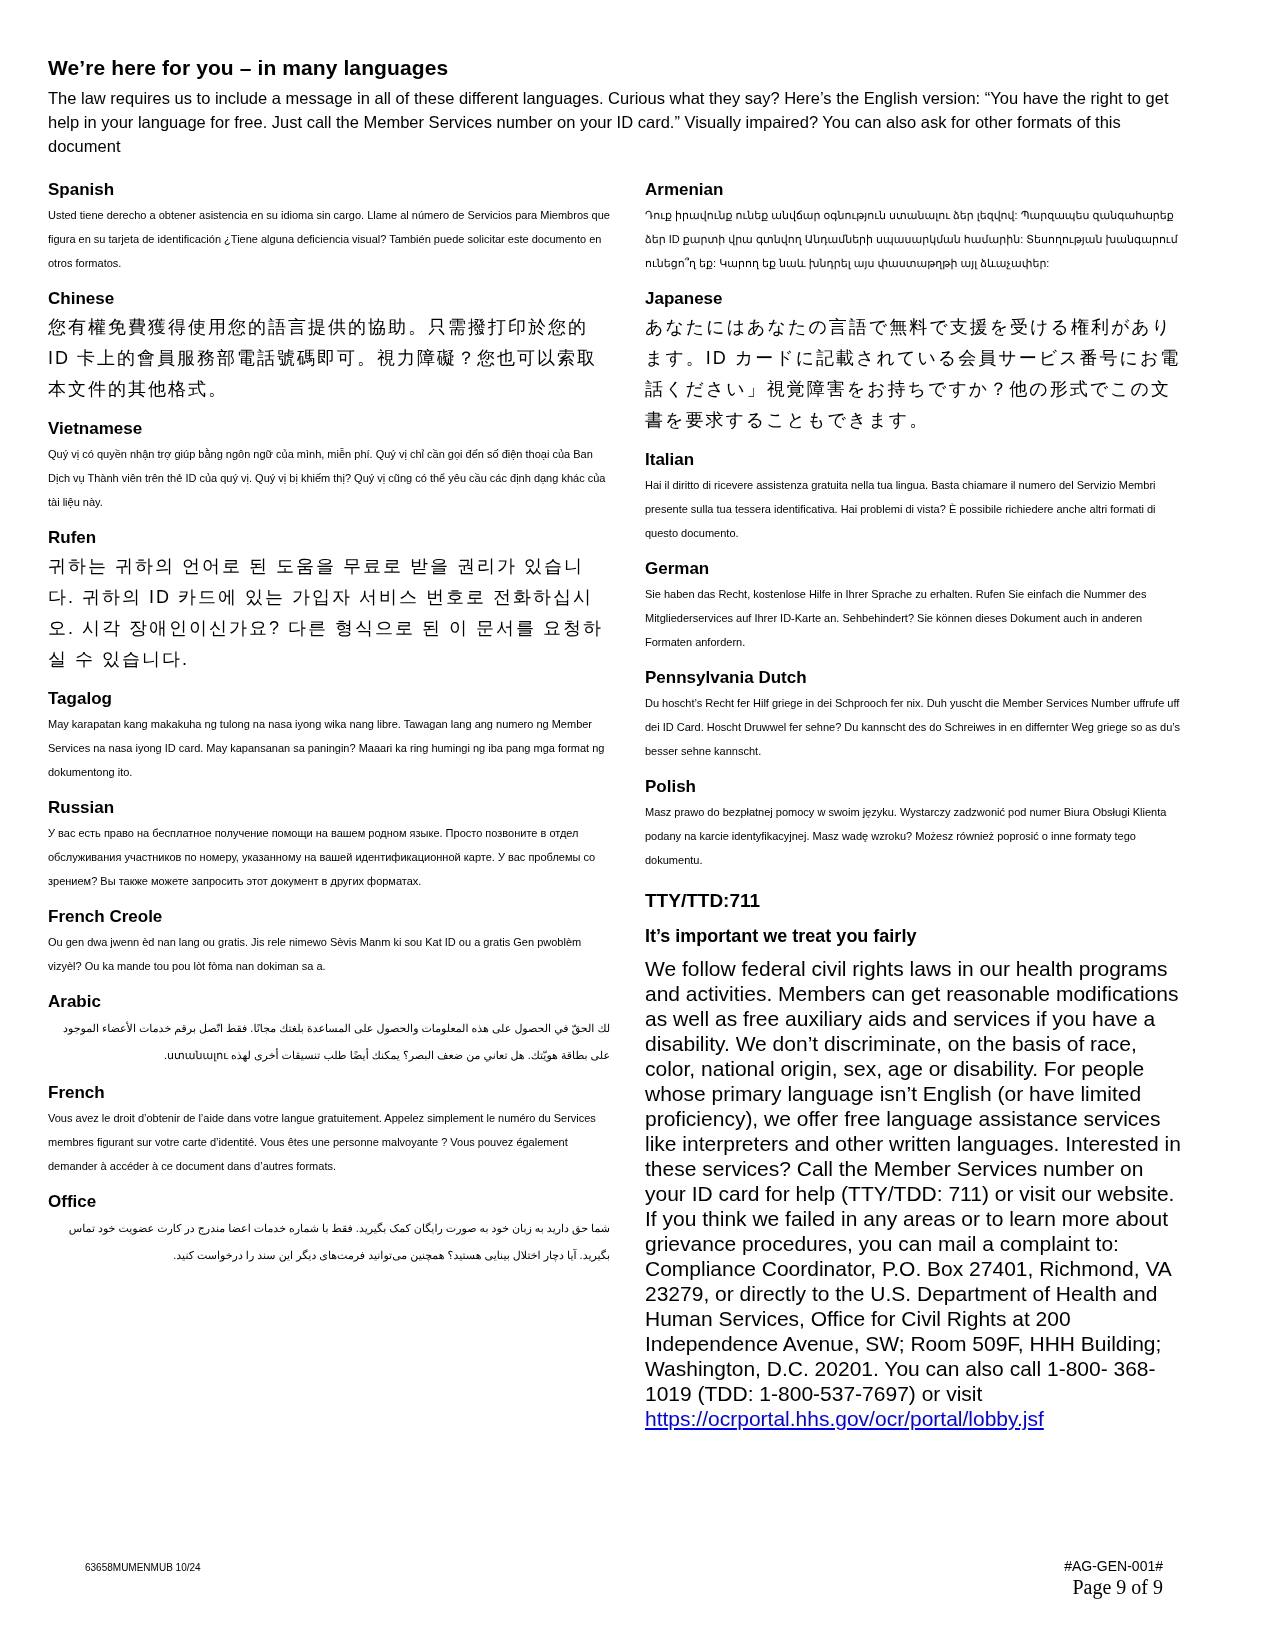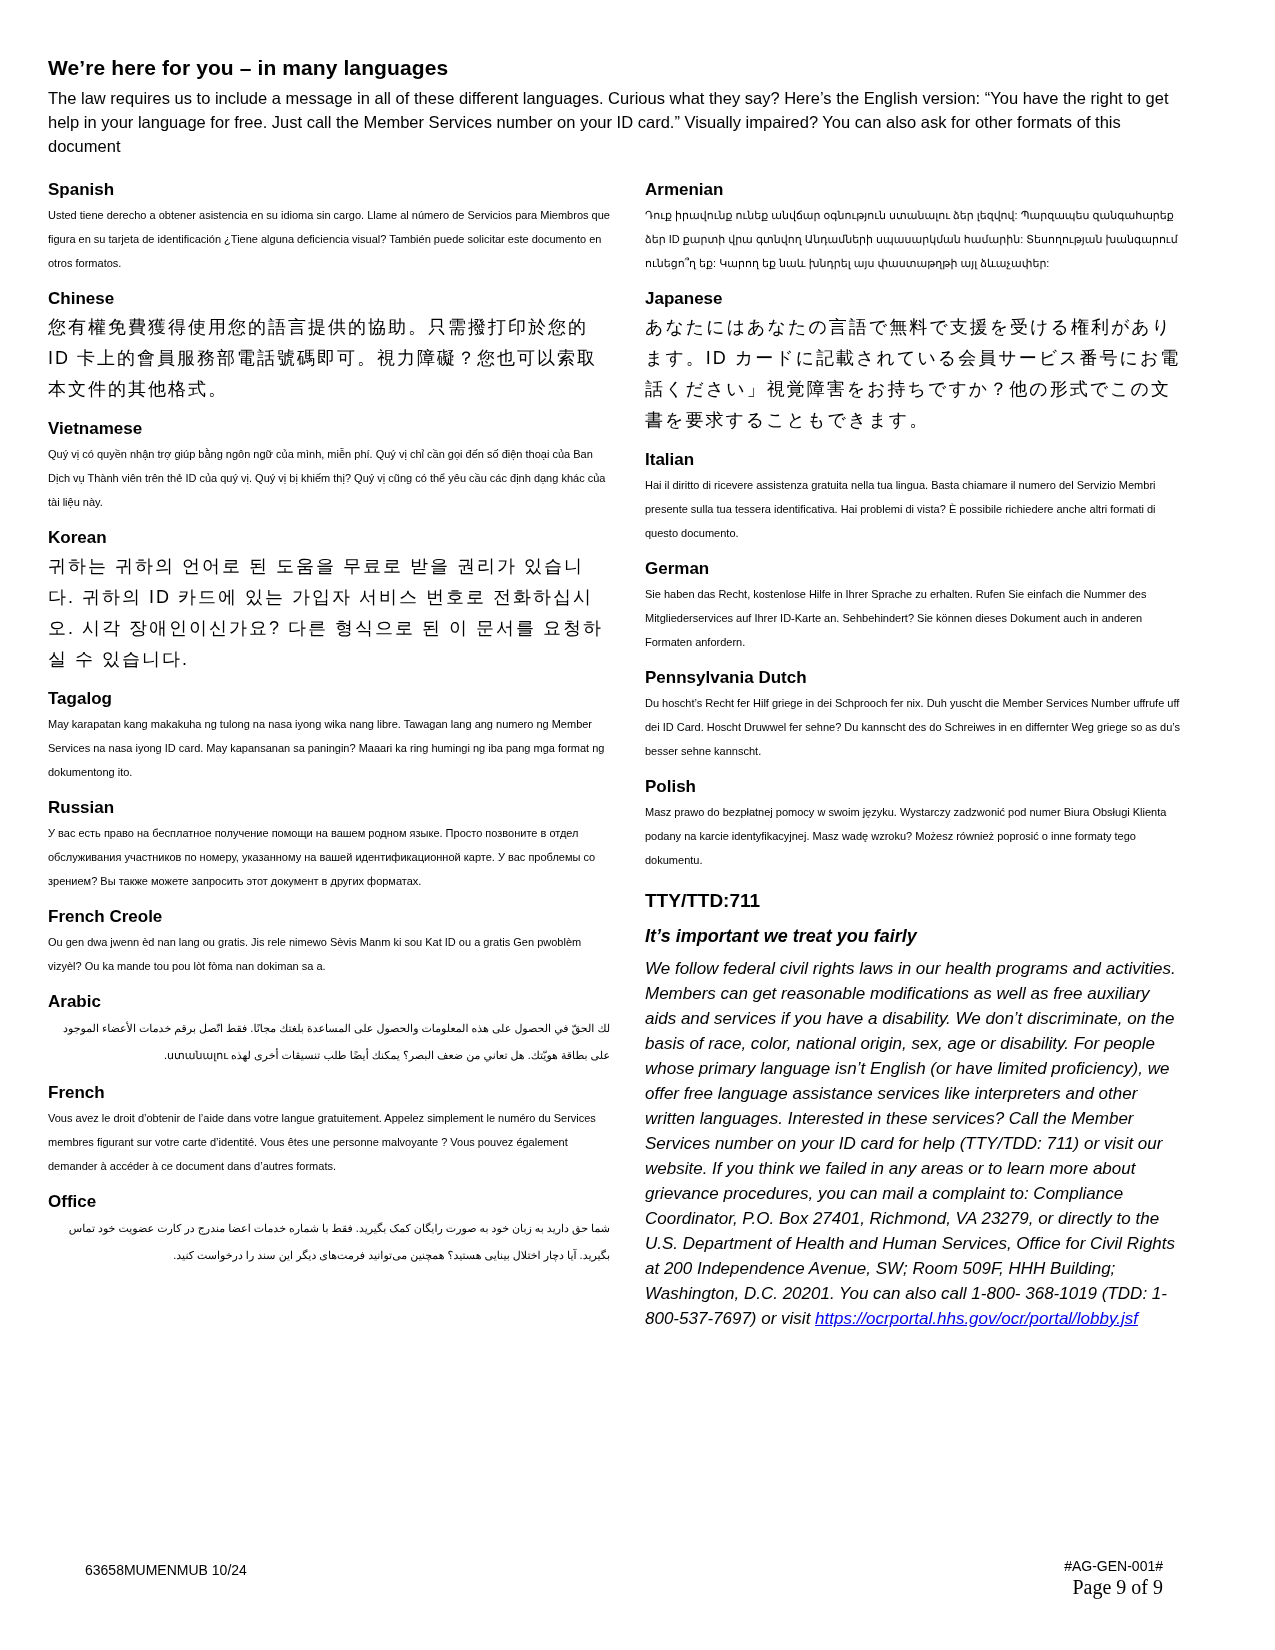--- a/index.html
+++ b/index.html
@@ -20,26 +20,26 @@
   .col-right { width:540px; flex:0 0 540px; }
 
   .lang-section { margin-top:12px; }
   .lang-section:first-child { margin-top:0; }
   .lang-heading { font-size:17px; font-weight:bold; line-height:23px; margin-bottom:2px; }
   .lang-text { font-size:11px; line-height:24px; }
   .lang-text.cjk { font-size:18px; line-height:31px; letter-spacing:2px; }
   .lang-text.rtl { direction:rtl; text-align:right; line-height:27px; }
 
   .tty-heading { font-size:19px; font-weight:bold; margin-top:18px; }
-  .fair-section { margin-top:14px;font-style:italic; }
+  .fair-section { margin-top:14px; }
   .fair-heading { font-size:18px; font-weight:bold; margin-bottom:9px; }
-  .fair-text { font-size:17px; line-height:25px; }
+  .fair-text { font-size:21px; line-height:25px; }
   .fair-link { color:#0000ee; text-decoration:underline; }
 
-  .footer-form { position:absolute; left:85px; top:1562px; font-size:14px; }
+  .footer-form { position:absolute; left:85px; top:1562px; font-size:10px; }
   .footer-code { position:absolute; right:112px; top:1558px; font-size:14px; text-align:center; }
   .footer-page { position:absolute; right:112px; top:1576px; font-size:20px; font-family:"Liberation Serif", serif; text-align:right; }
 </style>
 </head>
 <body>
 
 <div class="page">
 
   <h1 class="doc-title">We’re here for you – in many languages</h1>
   <p class="doc-intro">The law requires us to include a message in all of these different languages. Curious what they say? Here’s the English version: “You have the right to get help in your language for free. Just call the Member Services number on your ID card.” Visually impaired? You can also ask for other formats of this document</p>
@@ -52,21 +52,21 @@
         </section>
         <section class="lang-section">
           <h3 class="lang-heading">Chinese</h3>
           <p class="lang-text cjk">您有權免費獲得使用您的語言提供的協助。只需撥打印於您的 ID 卡上的會員服務部電話號碼即可。視力障礙？您也可以索取本文件的其他格式。</p>
         </section>
         <section class="lang-section">
           <h3 class="lang-heading">Vietnamese</h3>
           <p class="lang-text">Quý vị có quyền nhận trợ giúp bằng ngôn ngữ của mình, miễn phí. Quý vị chỉ cần gọi đến số điện thoại của Ban Dịch vụ Thành viên trên thẻ ID của quý vị. Quý vị bị khiếm thị? Quý vị cũng có thể yêu cầu các định dạng khác của tài liệu này.</p>
         </section>
         <section class="lang-section">
-          <h3 class="lang-heading">Korean</h3>
+          <h3 class="lang-heading">Rufen</h3>
           <p class="lang-text cjk">귀하는 귀하의 언어로 된 도움을 무료로 받을 권리가 있습니다. 귀하의 ID 카드에 있는 가입자 서비스 번호로 전화하십시오. 시각 장애인이신가요? 다른 형식으로 된 이 문서를 요청하실 수 있습니다.</p>
         </section>
         <section class="lang-section">
           <h3 class="lang-heading">Tagalog</h3>
           <p class="lang-text">May karapatan kang makakuha ng tulong na nasa iyong wika nang libre. Tawagan lang ang numero ng Member Services na nasa iyong ID card. May kapansanan sa paningin? Maaari ka ring humingi ng iba pang mga format ng dokumentong ito.</p>
         </section>
         <section class="lang-section">
           <h3 class="lang-heading">Russian</h3>
           <p class="lang-text">У вас есть право на бесплатное получение помощи на вашем родном языке. Просто позвоните в отдел обслуживания участников по номеру, указанному на вашей идентификационной карте. У вас проблемы со зрением? Вы также можете запросить этот документ в других форматах.</p>
         </section>

